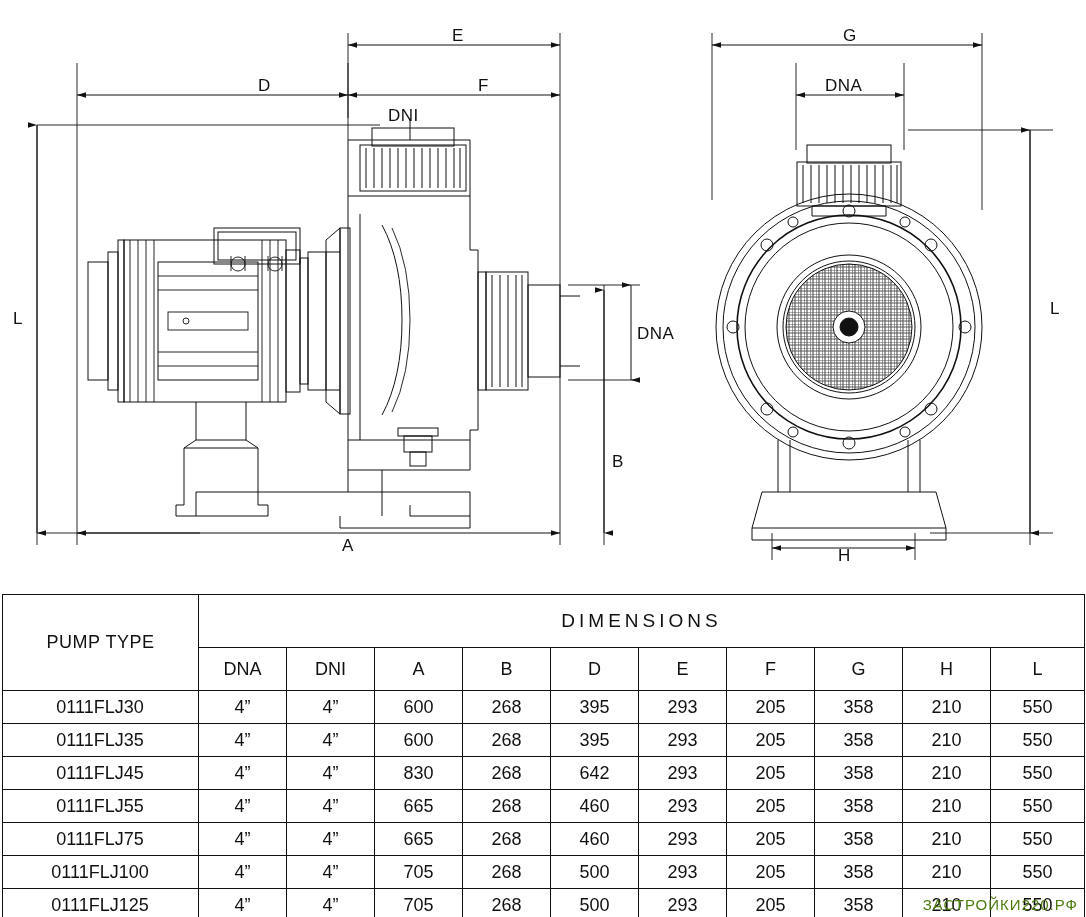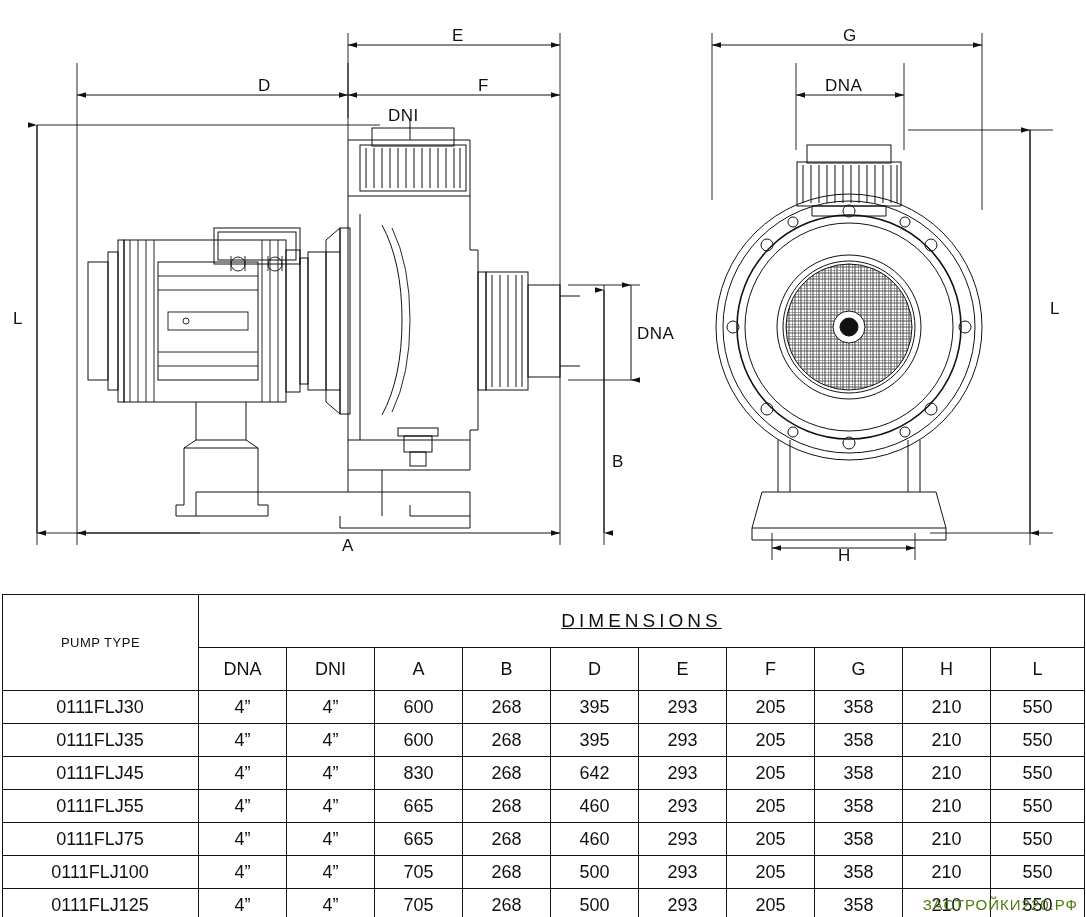--- a/index.html
+++ b/index.html
@@ -52,28 +52,27 @@
     font-family: "Liberation Sans", sans-serif;
   }
   #dim-table td, #dim-table th {
     border: 1px solid #111111;
     text-align: center;
     vertical-align: middle;
     font-weight: normal;
     color: #111111;
   }
   .hdr-pumptype {
-    font-size: 13px;
+    font-size: 18px;
     letter-spacing: 0.5px;
   }
   .hdr-dimensions {
     font-size: 19px;
     letter-spacing: 4px;
     height: 50px;
-    text-decoration: underline;
   }
   .hdr-col {
     font-size: 18px;
     height: 40px;
   }
   .cell-model {
     font-size: 18px;
     text-align: left;
     padding-left: 0;
     height: 30px;

